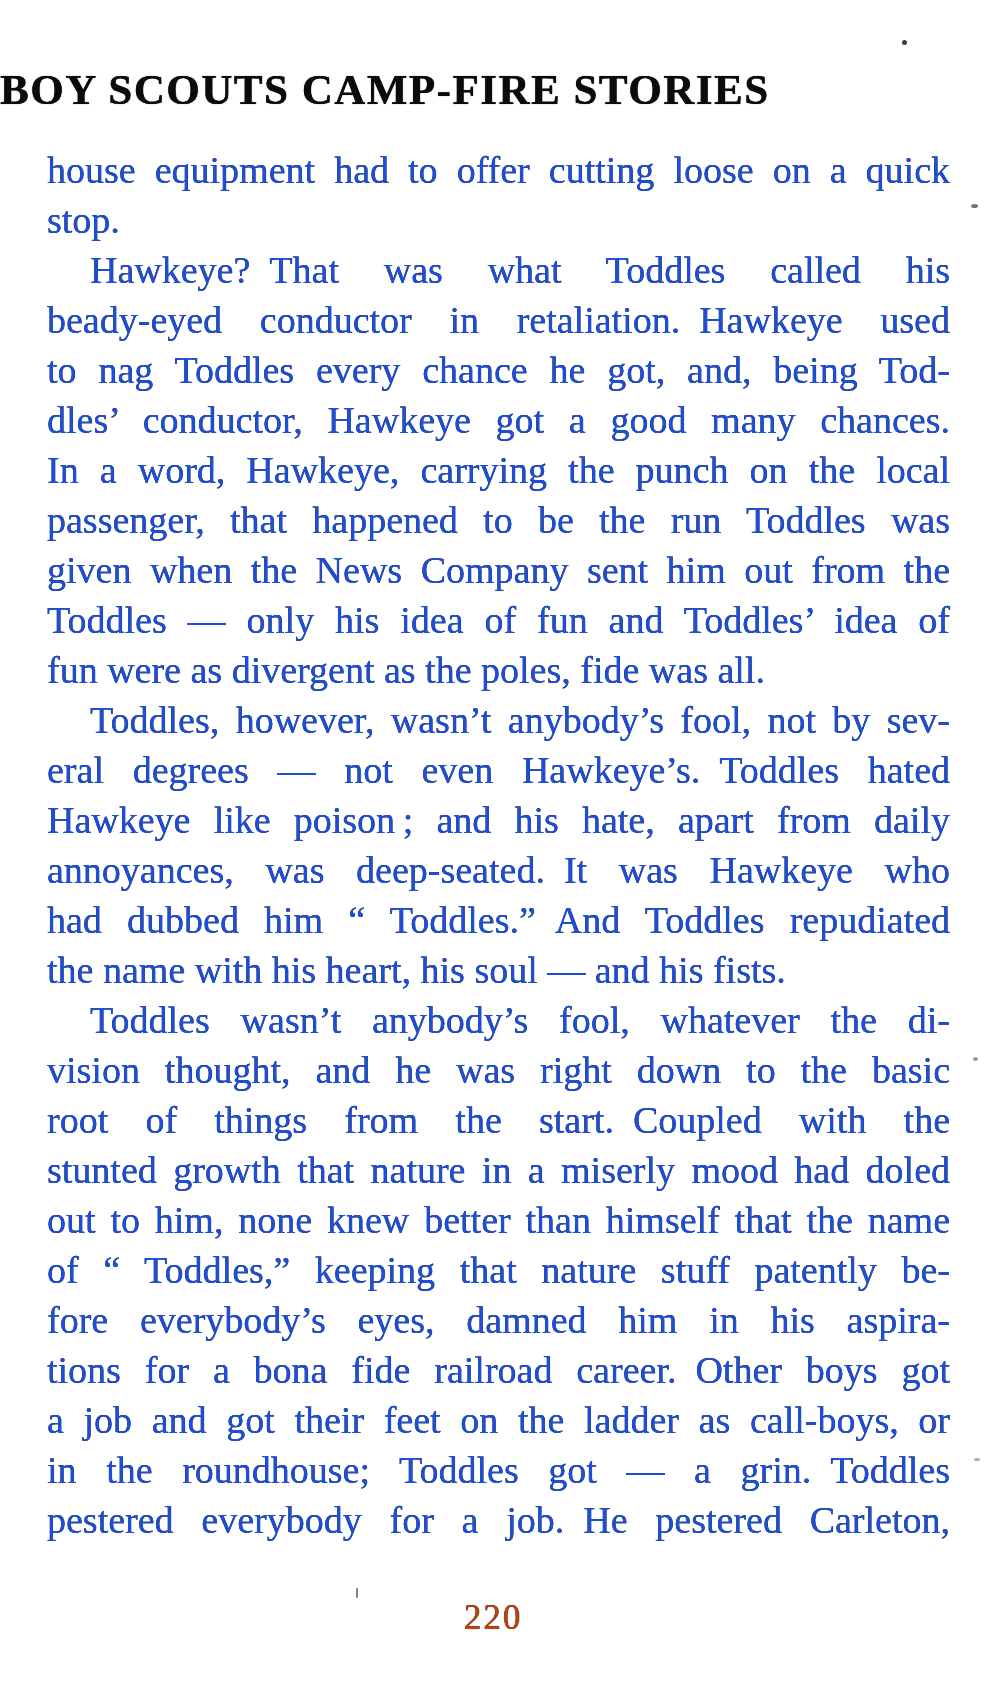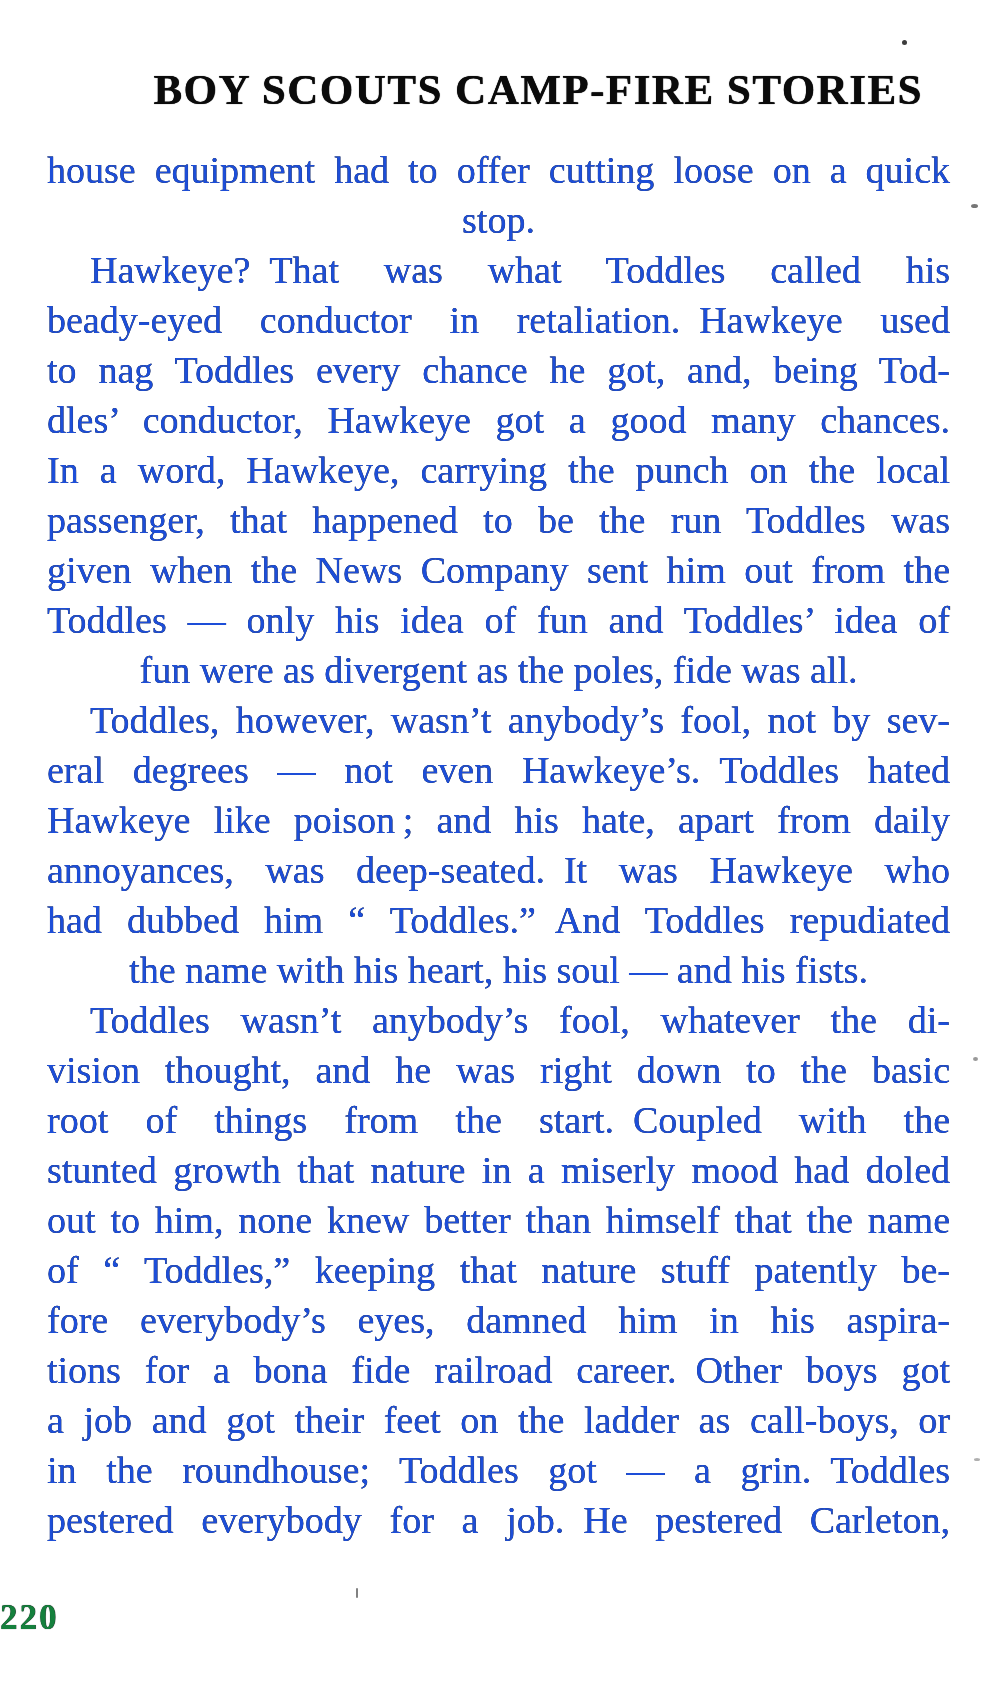--- a/index.html
+++ b/index.html
@@ -11,49 +11,49 @@
   .page {
     position: relative;
     width: 1000px; height: 1703px;
     background: #ffffff;
     color: #101010;
     overflow: hidden;
   }
   .running-head {
     position: absolute;
     top: 68px; left: 0; width: 923px;
-    text-align: right;
+    text-align: left;
     font-weight: bold;
     font-size: 43px;
     line-height: 43px;
     letter-spacing: 1.5px;
     color: #0b0b0b;
     text-shadow: 0 0 0.8px #000, 0.4px 0.4px 0 rgba(0,0,0,.5);
     white-space: nowrap;
   }
   .text-block {
     position: absolute;
     top: 145px; left: 47px; width: 903px;
     font-size: 38px;
     line-height: 50px;
     color: #1d4ed8;
     text-shadow: 0 0 0.5px rgba(0,0,0,.85), 0.3px 0.3px 0 rgba(0,0,0,.3);
   }
-  .line { height: 50px; overflow: visible; text-align: center; }
+  .line { height: 50px; overflow: visible; }
   .line.j { text-align: justify; text-align-last: justify; }
   .line.ind { padding-left: 43px; }
   .folio {
     position: absolute;
     top: 1600px; left: 0; width: 986px;
-    text-align: left;
-    font-weight: bold;
+    text-align: center;
+    font-weight: normal;
     font-size: 35px;
     line-height: 35px;
     letter-spacing: 2px;
-    color: #15803d;
+    color: #c2410c;
     text-shadow: 0 0 0.7px #000, 0.4px 0.4px 0 rgba(0,0,0,.45);
   }
   .speck {
     position: absolute;
     background: #1a1a1a;
     border-radius: 50%;
   }
   .s1 { left: 902px; top: 40px;   width: 5px; height: 5px;  opacity: .85; }
   .s2 { left: 971px; top: 204px;  width: 7px; height: 4px;  opacity: .60; }
   .s3 { left: 973px; top: 1057px; width: 5px; height: 4px;  opacity: .45; }

